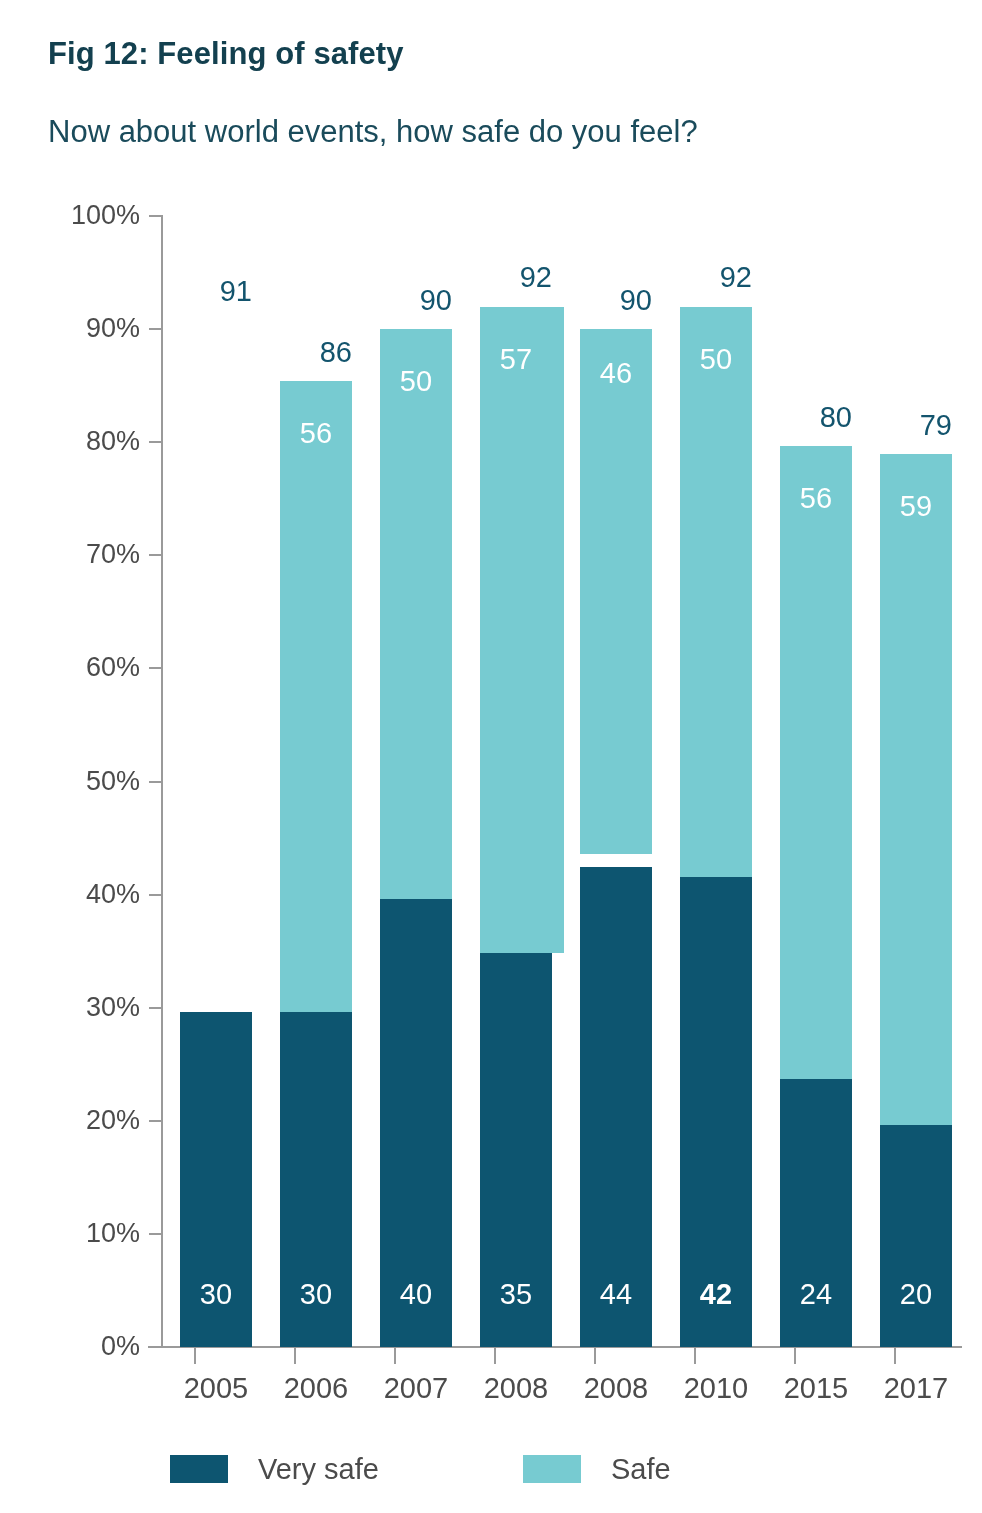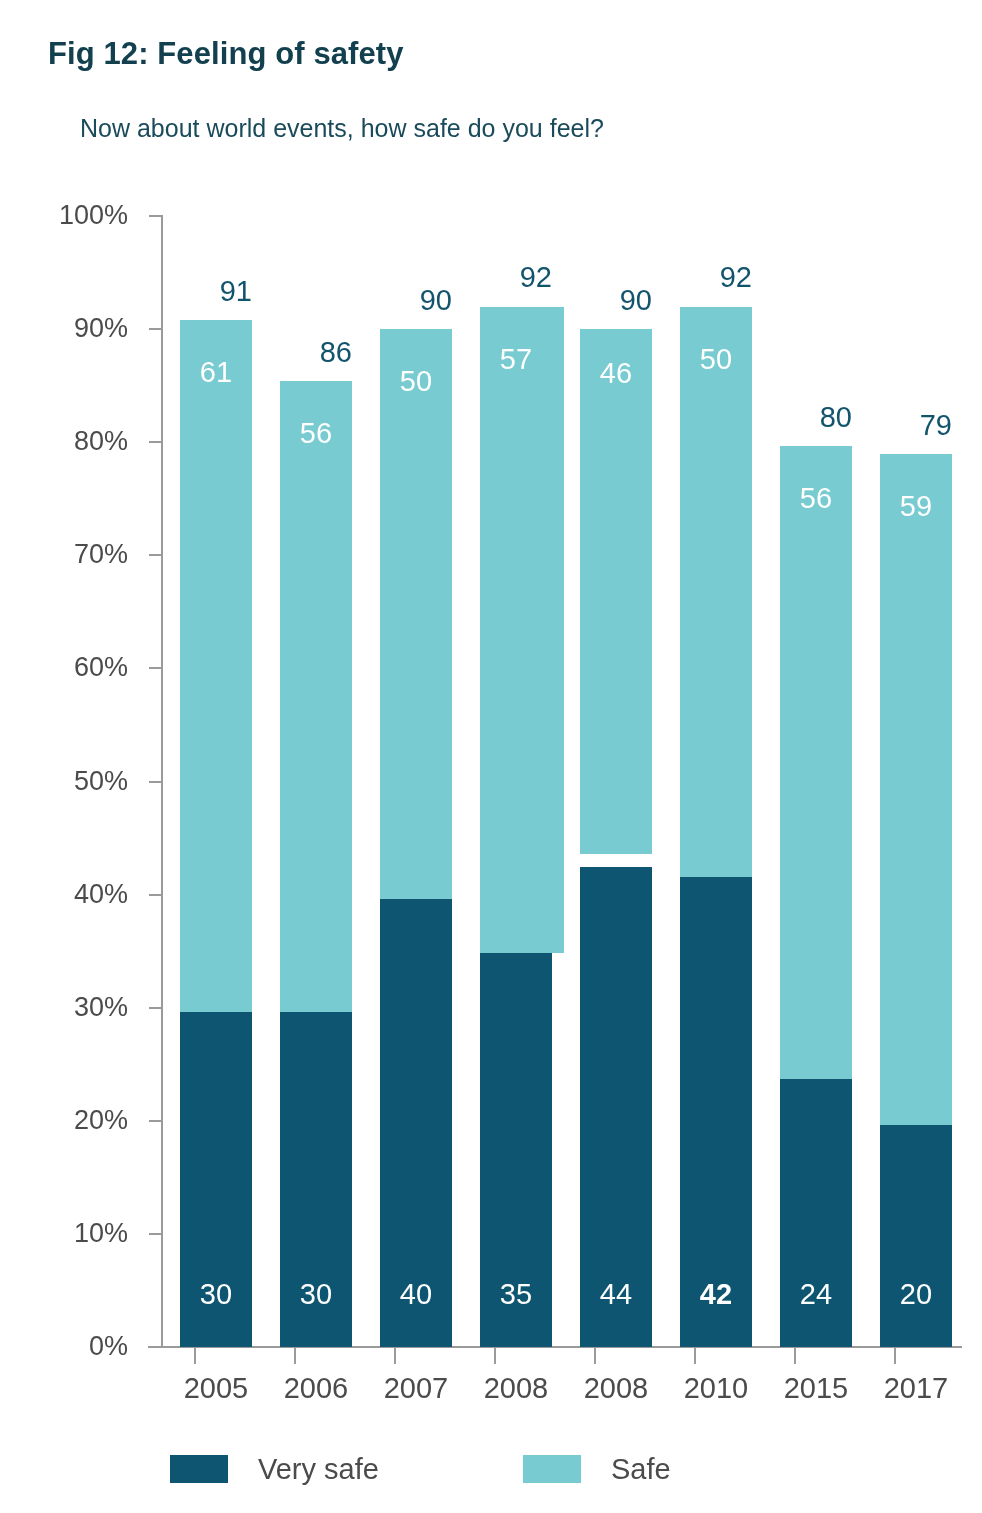--- a/index.html
+++ b/index.html
@@ -31,25 +31,24 @@
     font-size: 31px;
     font-weight: bold;
     letter-spacing: 0.1px;
     color: #13404f;
     white-space: nowrap;
   }
   .fig-subtitle {
     position: absolute;
     left: 48px;
     top: 114px;
-    font-size: 25px;
+    font-size: 31px;
     font-weight: normal;
     color: #1a4b5b;
     white-space: nowrap;
-    margin-left: 32px;
   }
 
   
   
   #plot {
     position: absolute;
     left: 162px;
     top: 216px;
     width: 800px;
     height: 1131px;
@@ -72,21 +71,21 @@
   }
   .ytick {
     position: absolute;
     width: 13px;
     height: 2px;
     background: #9a9a9a;
     left: 149px;
   }
   .ylabel {
     position: absolute;
-    right: 12px;
+    right: 0;
     width: 96px;
     text-align: right;
     font-size: 27px;
     color: #4b4b4b;
     line-height: 1;
   }
   .ylabel-wrap {
     position: absolute;
     left: 44px;
     width: 96px;
@@ -225,23 +224,20 @@
       </div>
       <div class="ytick" style="top: 215px;"></div>
       <div class="ylabel-wrap" style="top: 216px;">
         <div class="ylabel" style="top: -14px;">100%</div>
       </div>
     </div>
   <div id="plot">
       <div class="bar-group" style="left: 18px; height: 1131px;">
         <div class="seg seg-very" style="bottom: 0px; height: 334.776px; background: rgb(13, 85, 112);">
           <div class="seg-label" style="bottom: 38px;">30</div>
-        </div>
-        <div class="seg seg-safe" style="bottom: 334.776px; height: 692.172px; background: rgb(119, 203, 209);">
-          <div class="seg-label" style="top: 38px;">61</div>
         </div>
         <div class="total-label" style="bottom: 1040.95px; color: rgb(19, 84, 109);">91</div>
       </div>
       <div class="bar-group" style="left: 118px; height: 1131px;">
         <div class="seg seg-very" style="bottom: 0px; height: 334.776px; background: rgb(13, 85, 112);">
           <div class="seg-label" style="bottom: 38px;">30</div>
         </div>
         <div class="seg seg-safe" style="bottom: 334.776px; height: 631.098px; background: rgb(119, 203, 209);">
           <div class="seg-label" style="top: 38px;">56</div>
         </div>

